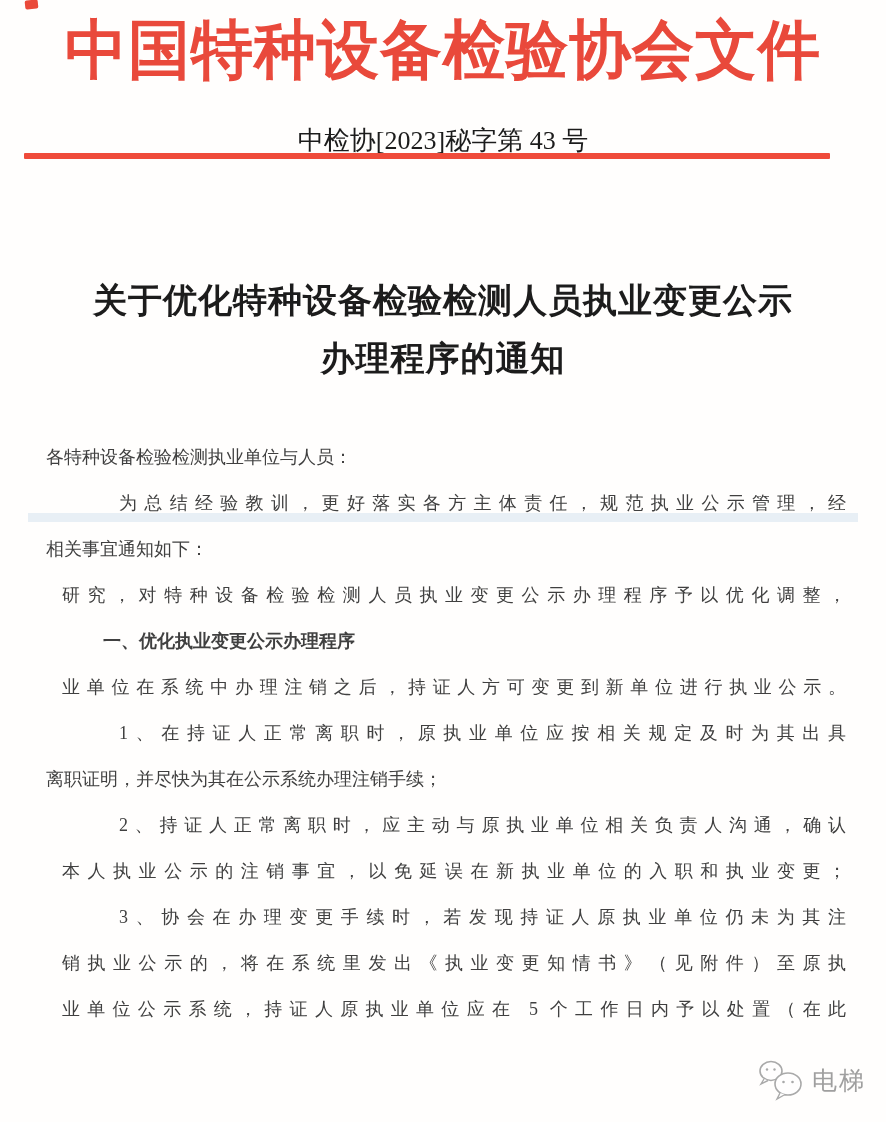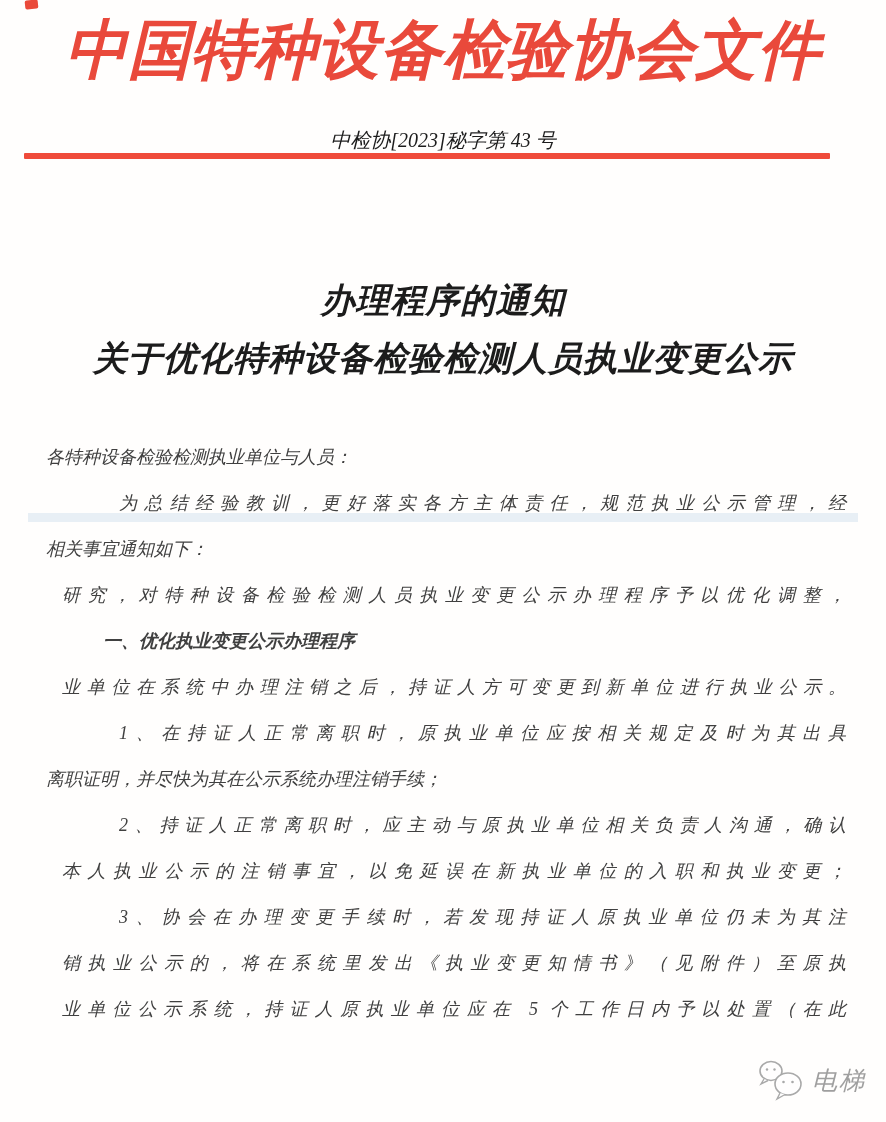--- a/index.html
+++ b/index.html
@@ -7,42 +7,41 @@
     width: 886px; height: 1122px;
     background: #f4f4f4;
     font-family: "Liberation Serif", "DejaVu Serif", serif;
   }
   .page {
     position: relative;
     width: 886px; height: 1122px;
     background: #fffefd;
     overflow: hidden;
     color: #1e1e1e;
-    font-style: italic;
   }
   
   .speck {
     position: absolute; left: 25px; top: 0px;
     width: 13px; height: 9px;
     background: #ea4a3a; border-radius: 2px;
     transform: rotate(-6deg);
   }
   .header-title {
     position: absolute; left: 0; top: 12px; width: 886px;
     text-align: center;
     font-size: 62px; line-height: 76px;
     font-weight: bold;
     letter-spacing: 1px;
     color: #e9493b;
     transform: scaleY(1.04);
   }
   .doc-number {
     position: absolute; left: 0; top: 126px; width: 886px;
     text-align: center;
-    font-size: 20px; line-height: 29px;
+    font-size: 26px; line-height: 29px;
     color: #1c1c1c;
   }
   .red-rule {
     position: absolute; left: 24px; top: 153px;
     width: 806px; height: 6px;
     background: #ef4b3a;
     border-radius: 1px;
   }
   .notice-title {
     position: absolute; left: 0; top: 272px; width: 886px;
@@ -98,22 +97,22 @@
 
   <div class="speck"></div>
 
   <div class="header-title">中国特种设备检验协会文件</div>
 
   <div class="doc-number">中检协[2023]秘字第 43 号</div>
 
   <div class="red-rule"></div>
 
   <div class="notice-title">
+    <div>关于优化特种设备检验检测人员执业变更公示</div>
     <div>办理程序的通知</div>
-    <div>关于优化特种设备检验检测人员执业变更公示</div>
   </div>
 
   <div class="scan-streak"></div>
 
   <div class="body-lines">
       <div class="line">各特种设备检验检测执业单位与人员：</div>
       <div class="line indent just">为总结经验教训，更好落实各方主体责任，规范执业公示管理，经</div>
       <div class="line">相关事宜通知如下：</div>
       <div class="line just">研究，对特种设备检验检测人员执业变更公示办理程序予以优化调整，</div>
       <div class="line indent bold">一、优化执业变更公示办理程序</div>

